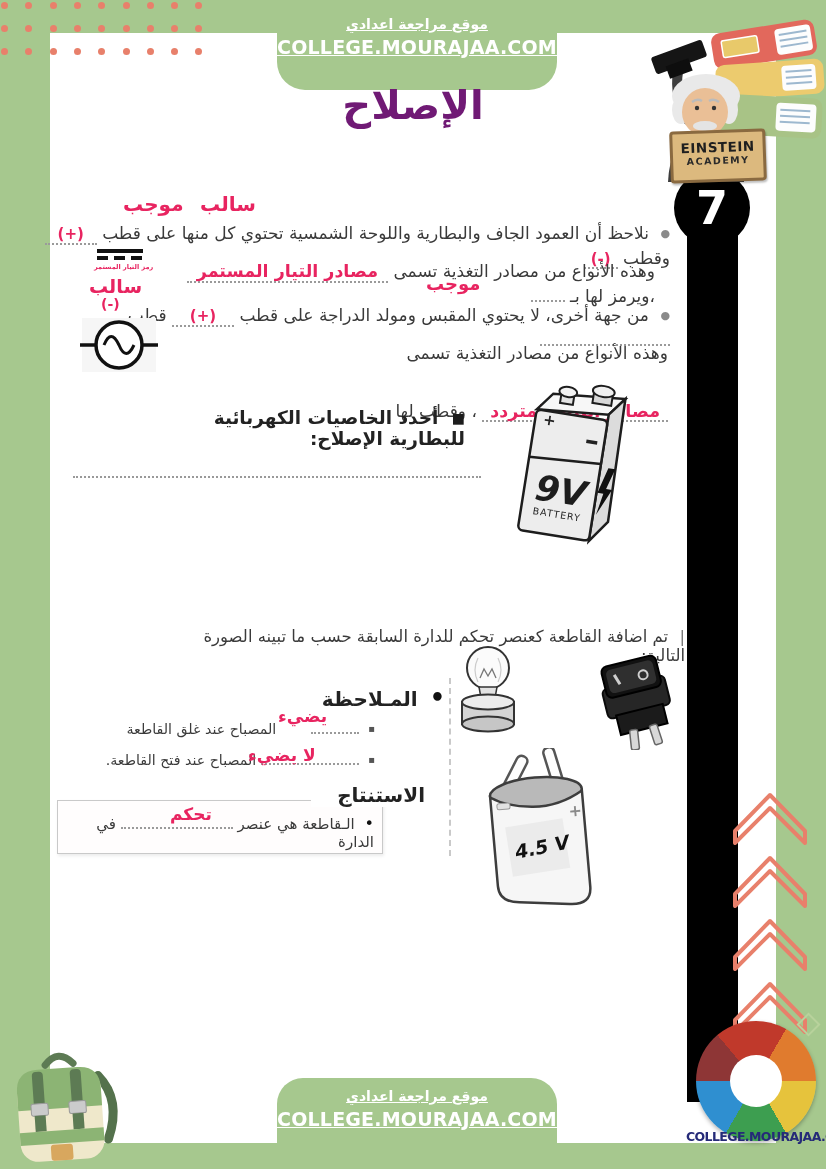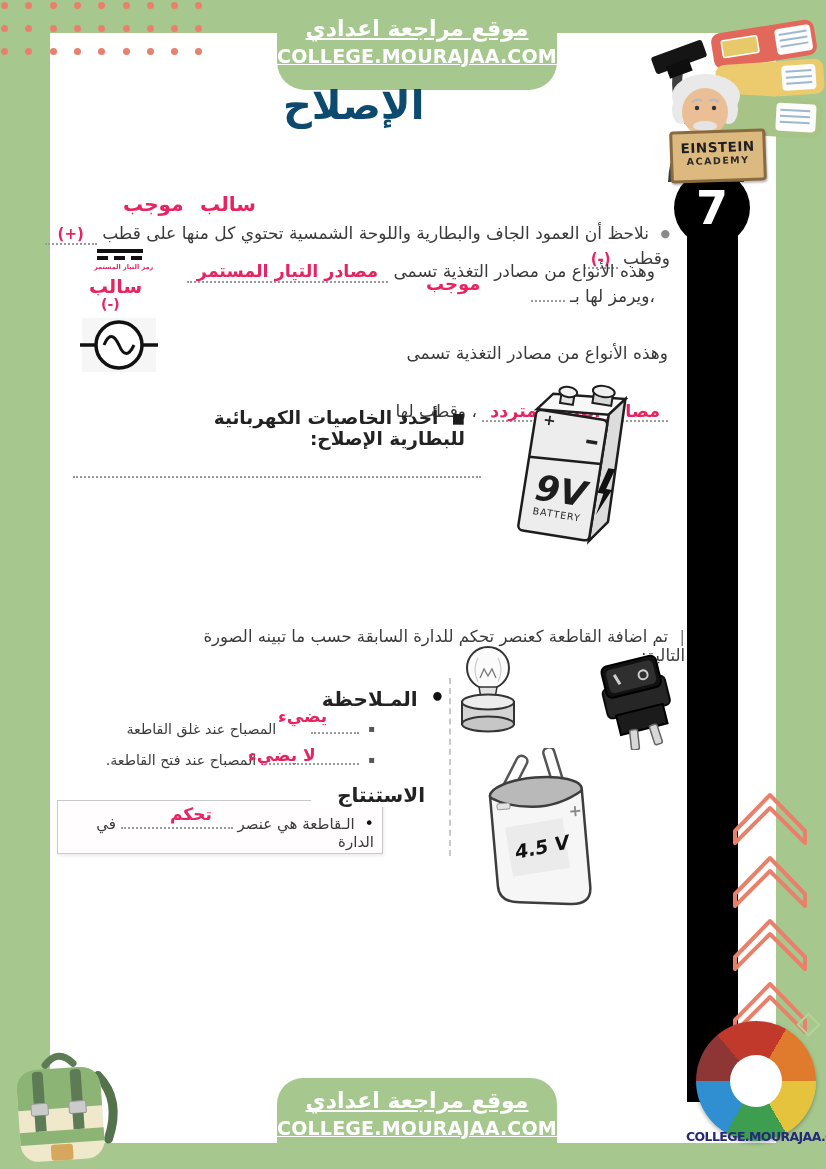--- a/index.html
+++ b/index.html
@@ -9,21 +9,21 @@
   .border{background:#a6c88e;}
   .rtl{direction:rtl;text-align:right;}
   .pink{color:#e82460;font-weight:bold;}
   .handnote{position:absolute;color:#e82460;font-weight:bold;white-space:nowrap;}
   .blank{display:inline-block;border-bottom:2px dotted #9a9a9a;text-align:center;line-height:1.05;}
   .gbullet{color:#8a8a8a;font-size:11px;vertical-align:2px;padding-left:6px;}
   .sqbullet{color:#1c1c1c;font-size:14px;vertical-align:1px;padding-left:7px;}
   .smsq{color:#555;font-size:10px;vertical-align:2px;padding-left:5px;}
   .dot{position:absolute;width:7px;height:7px;border-radius:50%;background:#e8806b;}
   .tab{background:#a6c88e;text-align:center;color:#fff;}
-  .tab .l1{font-size:22px;font-weight:bold;text-decoration:underline;padding-top:16px;}
+  .tab .l1{font-size:14px;font-weight:bold;text-decoration:underline;padding-top:16px;}
   .tab .l2{font-size:19px;font-weight:bold;text-decoration:underline;letter-spacing:.2px;margin-top:4px;}
   .chevron{position:absolute;left:0;}
   .ribbon{background:#000;}
   .txt{font-size:17px;line-height:1.45;}
   .boxed{border:1.5px solid #c9c9c9;background:#fffdfd;box-shadow:1px 2px 3px rgba(0,0,0,.08);}
 </style>
 </head>
 <body>
 
 <div class="page">
@@ -106,21 +106,21 @@
       <path d="M20 182 Q22 142 45 136 L70 136 Q94 142 96 182 Z" fill="#3e3e3e"></path>
       <polygon points="50,138 64,138 57,152" fill="#fff"></polygon>
     </svg>
     <div class="abs" style="left:22px;top:130px;width:90px;height:46px;background:#dcb97e;border:3px solid #8a6a40;
          border-radius:4px;transform:rotate(-2deg);text-align:center;box-shadow:1px 2px 2px rgba(0,0,0,.25);">
       <div style="font-size:13.5px;font-weight:800;color:#1f1f1f;letter-spacing:.5px;margin-top:6px;">EINSTEIN</div>
       <div style="font-size:9.5px;font-weight:700;color:#2a2a2a;letter-spacing:1.5px;">ACADEMY</div>
     </div>
   </div>
 
-  <div class="abs" style="left:283px;top:82px;width:260px;text-align:left;font-size:40px;font-weight:bold;color:#0c4a6e;">الإصلاح</div>
+  <div class="abs" style="left:283px;top:82px;width:260px;text-align:center;font-size:40px;font-weight:bold;color:#701a75;">الإصلاح</div>
 
   <div class="handnote" style="left:123px;top:192px;font-size:20px;">موجب</div>
   <div class="handnote" style="left:200px;top:192px;font-size:20px;">سالب</div>
 
   <div class="abs rtl txt" style="left:44px;top:221px;width:626px;">
     <span class="gbullet">●</span>
     <span>نلاحظ أن العمود الجاف والبطارية واللوحة الشمسية تحتوي كل منها على قطب</span>
     <span class="blank" style="width:52px;"><span class="pink" style="font-size:15px;">(+)</span></span>
     <span>وقطب</span>
     <span class="blank" style="width:34px;"><span class="pink" style="font-size:15px;">(-)</span></span>
@@ -135,20 +135,27 @@
   <div class="handnote" style="left:426px;top:273px;font-size:18px;">موجب</div>
 
   <div class="abs" style="left:97px;top:249px;width:46px;">
     <div style="height:4px;background:#111;"></div>
     <div style="margin-top:3px;height:4px;background:repeating-linear-gradient(90deg,#111 0 11px,transparent 11px 17px);"></div>
   </div>
   <div class="handnote" style="left:94px;top:263px;font-size:6.5px;">رمز التيار المستمر</div>
   <div class="handnote" style="left:89px;top:275px;font-size:19px;">سالب</div>
   <div class="handnote" style="left:101px;top:296px;font-size:14px;">(-)</div>
 
+  <div class="abs rtl txt" style="left:44px;top:303px;width:626px;">
+    <span class="gbullet">●</span>
+    <span>من جهة أخرى، لا يحتوي المقبس ومولد الدراجة على قطب</span>
+    <span class="blank" style="width:62px;"><span class="pink" style="font-size:15px;">(+)</span></span>
+    <span>قطب</span>
+    <span class="blank" style="width:130px;"></span>
+  </div>
 
   <div class="abs rtl txt" style="left:238px;top:341px;width:430px;">
     <span>وهذه الأنواع من مصادر التغذية تسمى</span>
     <span class="blank" style="padding:0 8px;margin-top:36px;"><span class="pink" style="font-size:17.5px;">مصادر التيار المتردد</span></span>
     <span>، وقطب لها</span>
   </div>
 
   <div class="abs" style="left:80px;top:316px;">
     <svg width="78" height="58" viewBox="0 0 78 58">
       <rect x="2" y="2" width="74" height="54" fill="#f6f6f6"></rect>

